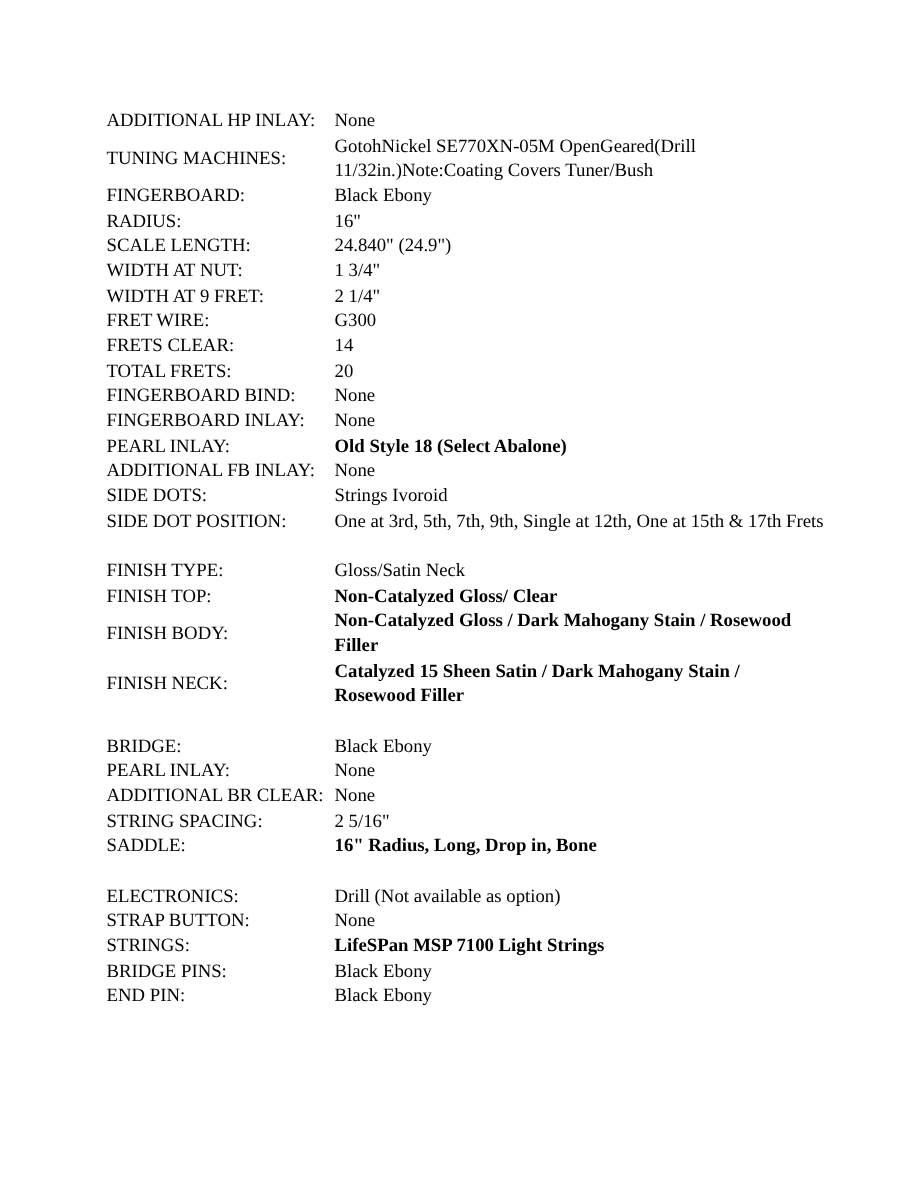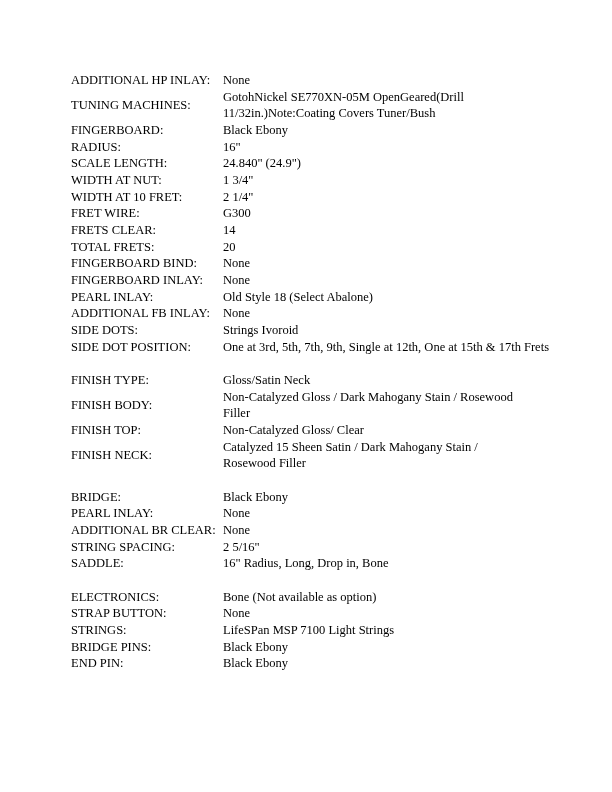--- a/index.html
+++ b/index.html
@@ -37,21 +37,21 @@
     flex: none;
     width: 152px;
     white-space: nowrap;
   }
   .spec-value {
     flex: none;
     width: 318px;
     white-space: pre;
   }
   .spec-value.bold {
-    font-weight: normal;
+    font-weight: bold;
   }
 </style>
 </head>
 <body>
 
 <main class="spec-page">
     <section class="spec-section">
       <div class="spec-row">
         <span class="spec-label">ADDITIONAL HP INLAY:</span>
         <span class="spec-value">None</span>
@@ -71,21 +71,21 @@
       </div>
       <div class="spec-row">
         <span class="spec-label">SCALE LENGTH:</span>
         <span class="spec-value">24.840" (24.9")</span>
       </div>
       <div class="spec-row">
         <span class="spec-label">WIDTH AT NUT:</span>
         <span class="spec-value">1 3/4"</span>
       </div>
       <div class="spec-row">
-        <span class="spec-label">WIDTH AT 10 FRET:</span>
+        <span class="spec-label">WIDTH AT 9 FRET:</span>
         <span class="spec-value">2 1/4"</span>
       </div>
       <div class="spec-row">
         <span class="spec-label">FRET WIRE:</span>
         <span class="spec-value">G300</span>
       </div>
       <div class="spec-row">
         <span class="spec-label">FRETS CLEAR:</span>
         <span class="spec-value">14</span>
       </div>
@@ -117,27 +117,27 @@
         <span class="spec-label">SIDE DOT POSITION:</span>
         <span class="spec-value">One at 3rd, 5th, 7th, 9th, Single at 12th, One at 15th &amp; 17th Frets</span>
       </div>
     </section>
     <section class="spec-section">
       <div class="spec-row">
         <span class="spec-label">FINISH TYPE:</span>
         <span class="spec-value">Gloss/Satin Neck</span>
       </div>
       <div class="spec-row">
+        <span class="spec-label">FINISH TOP:</span>
+        <span class="spec-value bold">Non-Catalyzed Gloss/ Clear</span>
+      </div>
+      <div class="spec-row">
         <span class="spec-label">FINISH BODY:</span>
         <span class="spec-value bold">Non-Catalyzed Gloss / Dark Mahogany Stain / Rosewood
 Filler</span>
-      </div>
-      <div class="spec-row">
-        <span class="spec-label">FINISH TOP:</span>
-        <span class="spec-value bold">Non-Catalyzed Gloss/ Clear</span>
       </div>
       <div class="spec-row">
         <span class="spec-label">FINISH NECK:</span>
         <span class="spec-value bold">Catalyzed 15 Sheen Satin / Dark Mahogany Stain /
 Rosewood Filler</span>
       </div>
     </section>
     <section class="spec-section">
       <div class="spec-row">
         <span class="spec-label">BRIDGE:</span>
@@ -156,21 +156,21 @@
         <span class="spec-value">2 5/16"</span>
       </div>
       <div class="spec-row">
         <span class="spec-label">SADDLE:</span>
         <span class="spec-value bold">16" Radius, Long, Drop in, Bone</span>
       </div>
     </section>
     <section class="spec-section">
       <div class="spec-row">
         <span class="spec-label">ELECTRONICS:</span>
-        <span class="spec-value">Bone (Not available as option)</span>
+        <span class="spec-value">Drill (Not available as option)</span>
       </div>
       <div class="spec-row">
         <span class="spec-label">STRAP BUTTON:</span>
         <span class="spec-value">None</span>
       </div>
       <div class="spec-row">
         <span class="spec-label">STRINGS:</span>
         <span class="spec-value bold">LifeSPan MSP 7100 Light Strings</span>
       </div>
       <div class="spec-row">

